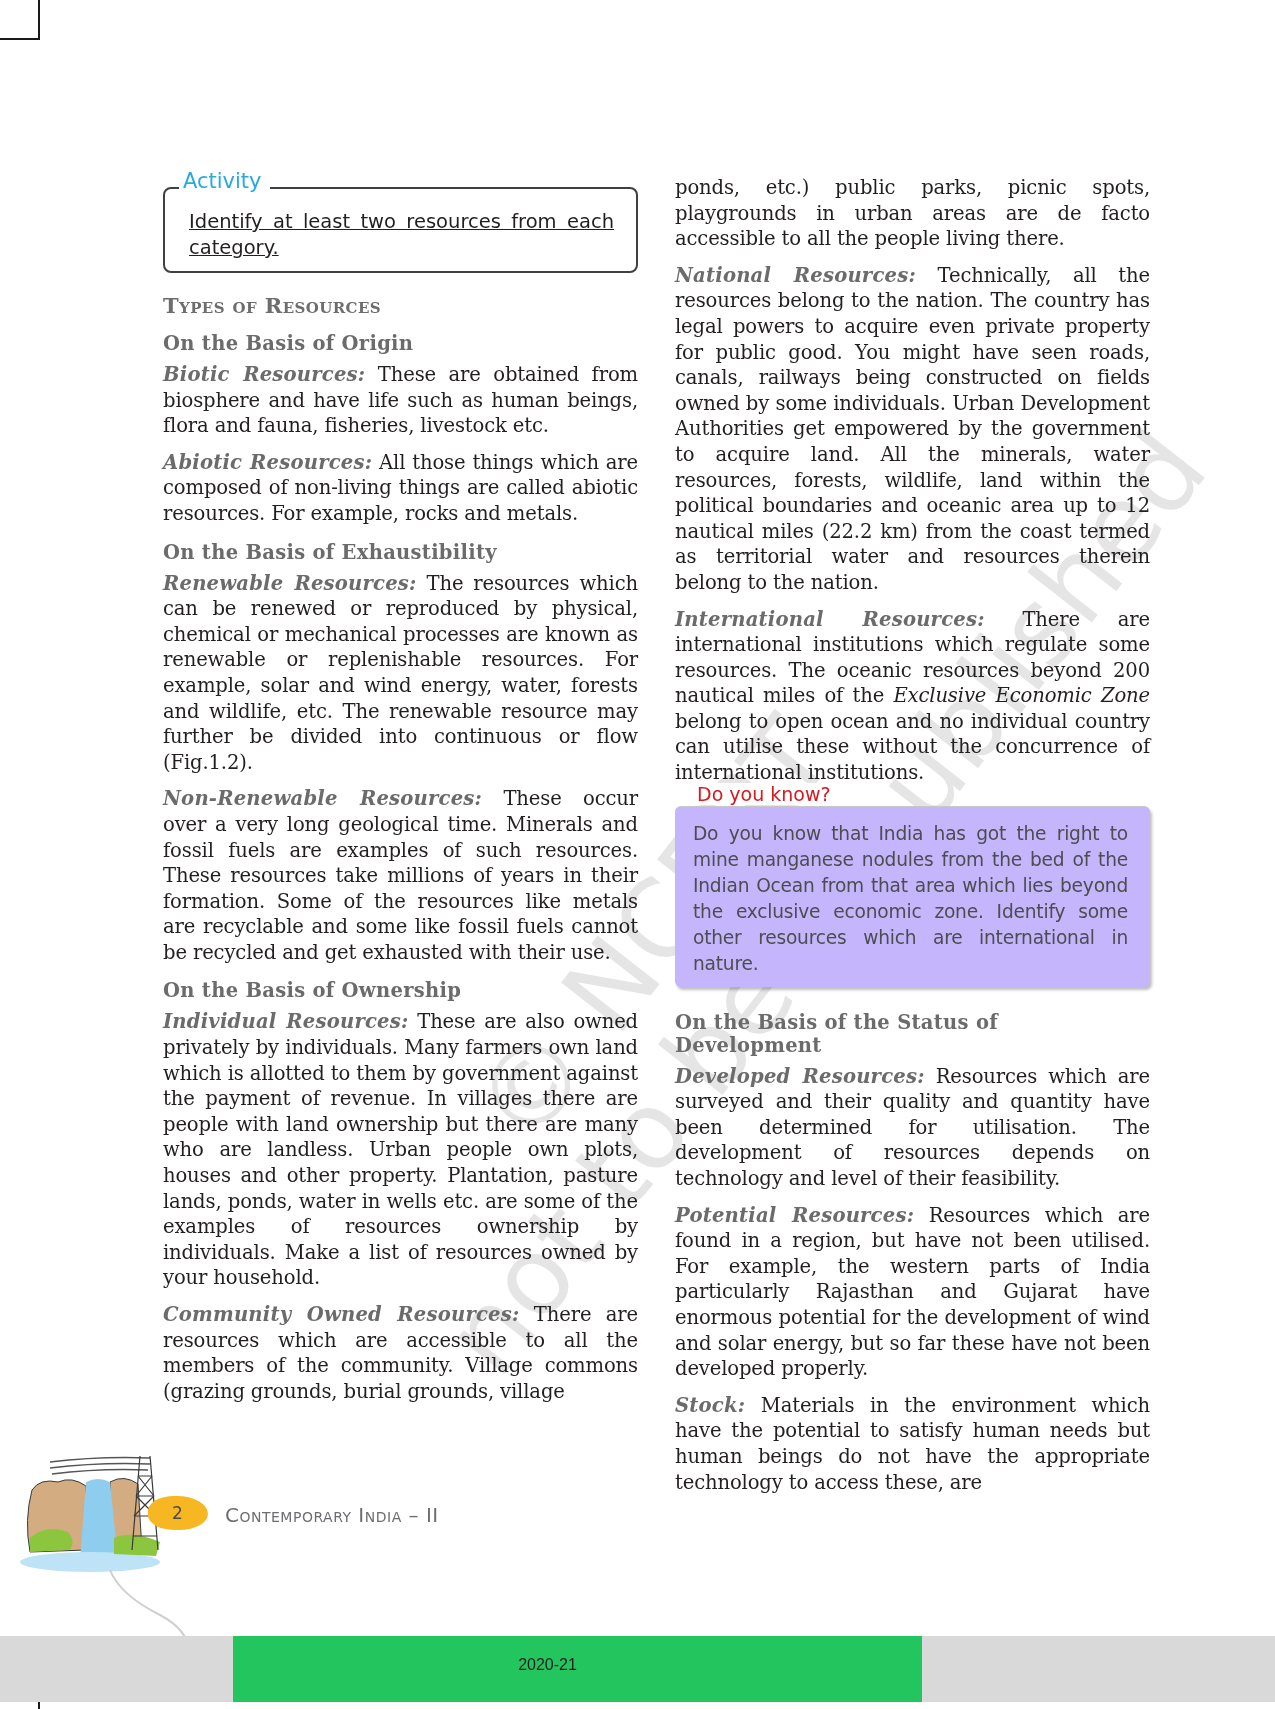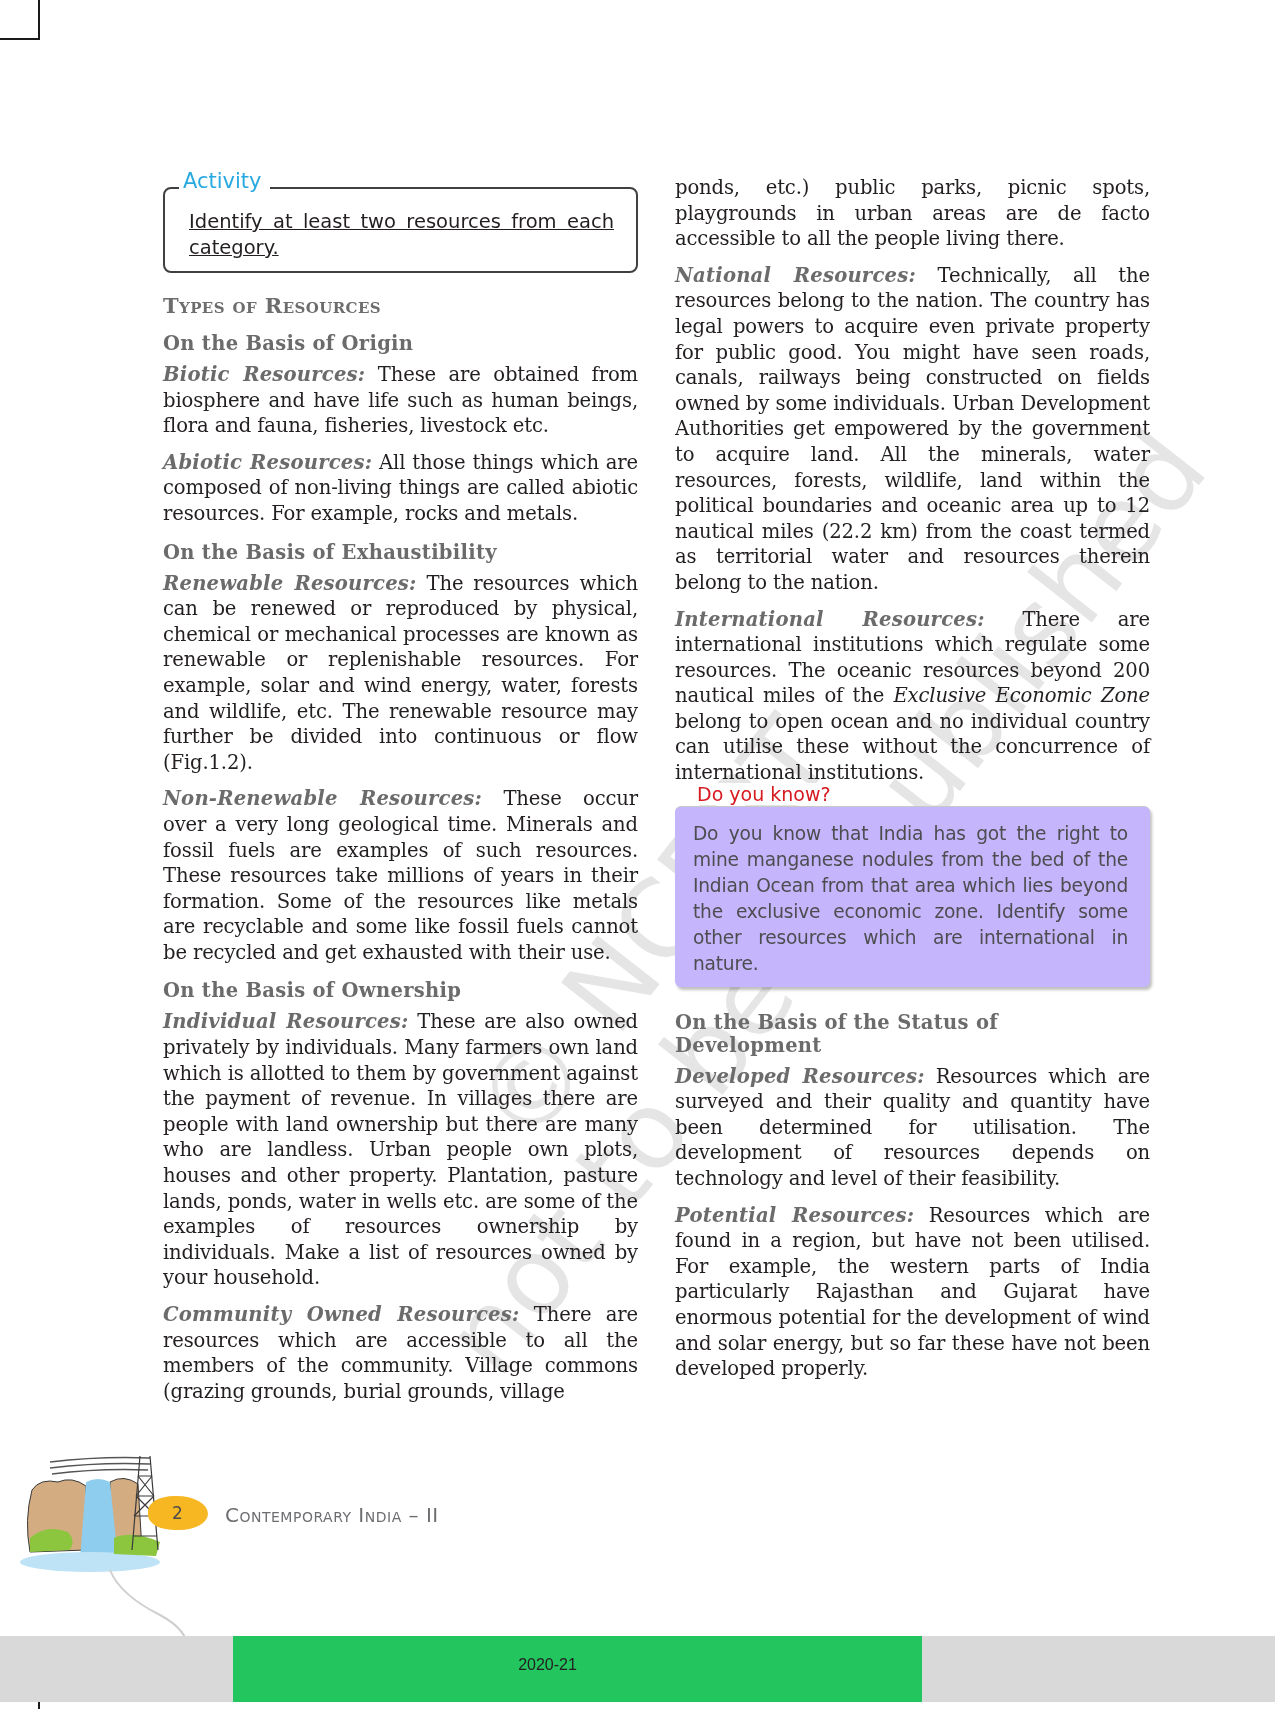--- a/index.html
+++ b/index.html
@@ -160,20 +160,21 @@
   <p class="body"><span class="term">International Resources:</span><span> There are international institutions which regulate some resources. The oceanic resources beyond 200 nautical miles of the </span><em class="inline">Exclusive Economic Zone</em><span> belong to open ocean and no individual country can utilise these without the concurrence of international institutions.</span></p>
 
   <div class="dyk">
     <div class="dyk-title">Do you know?</div>
     <p class="dyk-text">Do you know that India has got the right to mine manganese nodules from the bed of the Indian Ocean from that area which lies beyond the exclusive economic zone. Identify some other resources which are international in nature.</p>
   </div>
 
   <div class="sub-heading">On the Basis of the Status of Development</div>
   <p class="body"><span class="term">Developed Resources:</span><span> Resources which are surveyed and their quality and quantity have been determined for utilisation. The development of resources depends on technology and level of their feasibility.</span></p>
   <p class="body"><span class="term">Potential Resources:</span><span> Resources which are found in a region, but have not been utilised. For example, the western parts of India particularly Rajasthan and Gujarat have enormous potential for the development of wind and solar energy, but so far these have not been developed properly.</span></p>
+  <p class="body"><span class="term">Stock:</span><span> Materials in the environment which have the potential to satisfy human needs but human beings do not have the appropriate technology to access these, are</span></p>
 </div>
 
 <svg class="illustration" viewBox="0 0 180 230">
   <g stroke="#555" stroke-width="1.5" fill="none">
     <path d="M40 42 Q90 36 140 38"></path>
     <path d="M40 48 Q90 42 140 44"></path>
     <path d="M42 54 Q90 48 138 50"></path>
   </g>
   <path d="M22 70 Q30 58 48 62 Q62 56 76 66 L76 130 L20 132 Q14 100 22 70Z" fill="#d4ac82" stroke="#3a3a3a" stroke-width="1"></path>
   <path d="M100 62 Q114 54 128 64 L132 130 L100 132Z" fill="#d4ac82" stroke="#3a3a3a" stroke-width="1"></path>

